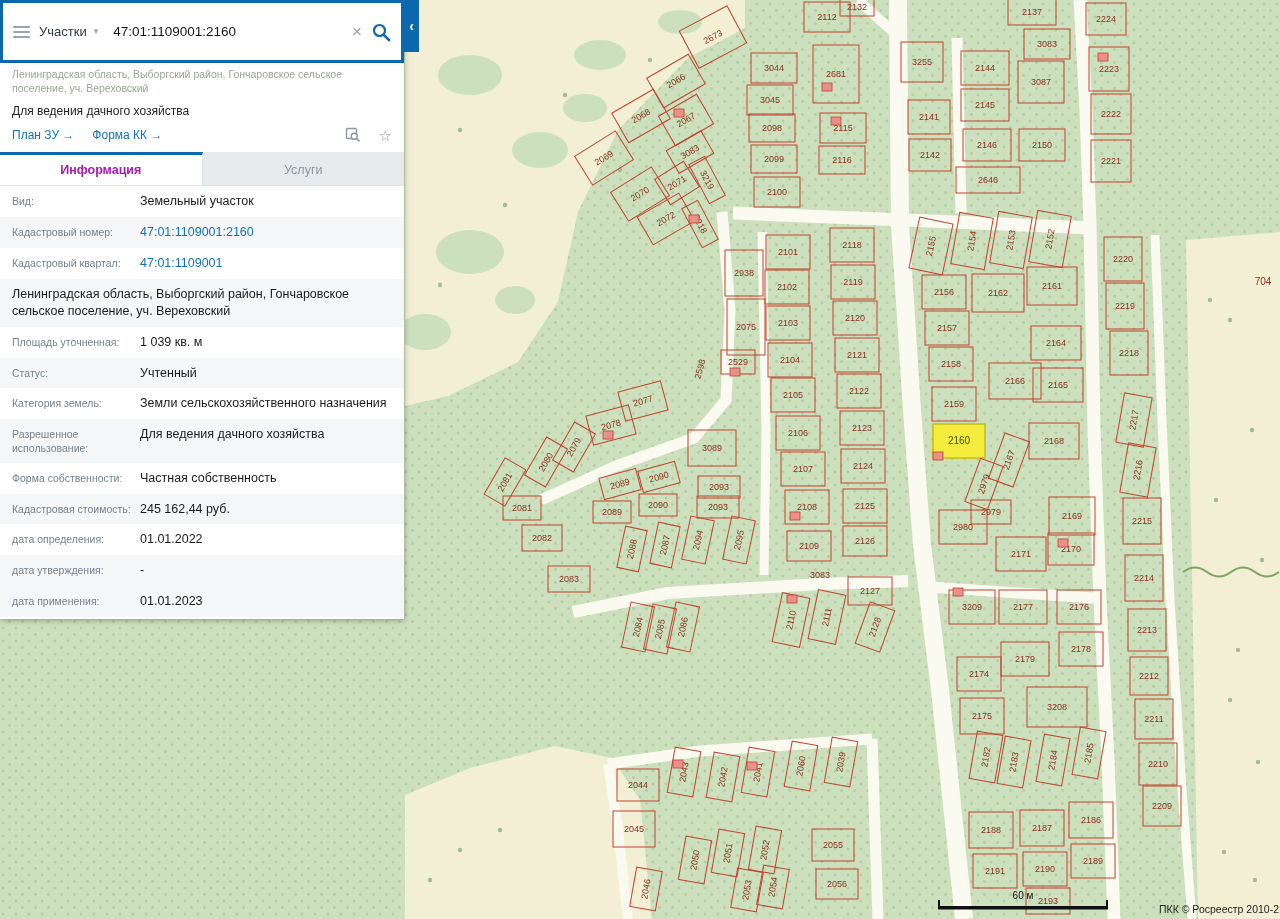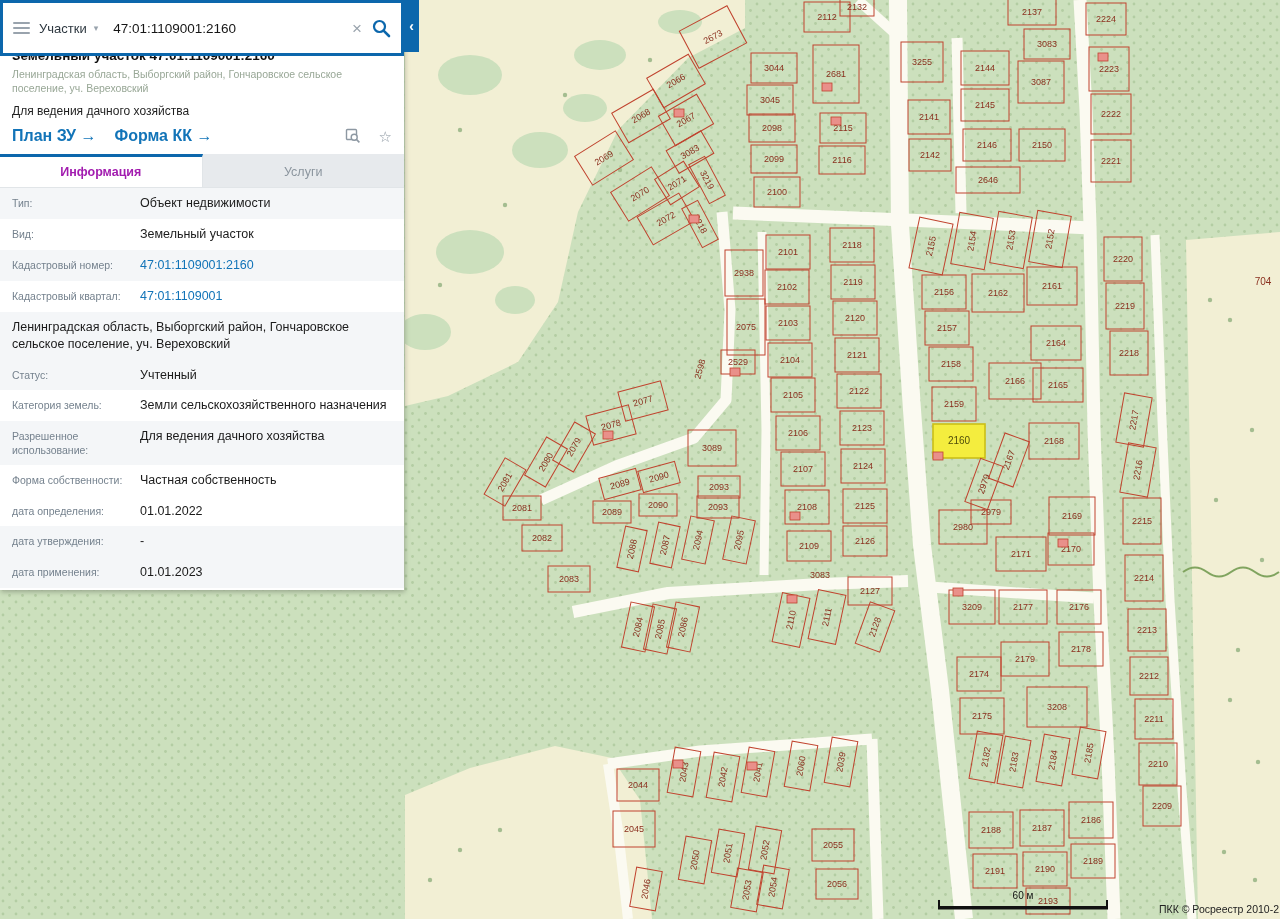--- a/index.html
+++ b/index.html
@@ -5,21 +5,21 @@
   html,body{margin:0;padding:0;}
   body{
     width:1280px;height:919px;position:relative;overflow:hidden;
     font-family:"Liberation Sans",sans-serif;background:#cce0bd;
   }
   #map-svg{position:absolute;left:0;top:0;width:1280px;height:919px;display:block;z-index:0;}
   #map-svg text{font-family:"Liberation Sans",sans-serif;}
 
   
   .searchbar{
-    position:absolute;left:0;top:0;width:404px;height:56px;box-sizing:border-box;
+    position:absolute;left:0;top:0;width:404px;height:63px;box-sizing:border-box;
     background:#fff;border:3px solid var(--accent,#0c67ac);
     display:flex;align-items:center;gap:9px;padding:0 10px;z-index:3;
   }
   .hamburger{width:17px;flex:none;cursor:pointer;}
   .hamburger i{display:block;height:2px;background:#99a3ad;margin:3px 0;border-radius:1px;}
   .layer-select{display:flex;align-items:center;gap:7px;flex:none;cursor:pointer;padding-right:4px;}
   .layer-select .cat{font-size:13px;color:#2e3840;}
   .chev{color:#99a3ad;font-size:9px;line-height:1;}
   .search-input{
     flex:1;min-width:0;border:none;outline:none;font-size:13.5px;color:#161616;
@@ -36,21 +36,21 @@
   
   .panel{
     position:absolute;left:0;top:40px;width:404px;background:#fff;z-index:2;
     box-shadow:1px 2px 5px rgba(0,0,0,.25);
   }
   .panel-head{padding:8px 12px 9px;}
   .panel-head h1{margin:0;font-size:13.5px;color:#101010;font-weight:bold;}
   .subtitle{font-size:10.5px;color:var(--subtitle,#98a796);margin-top:4px;line-height:1.35;max-width:372px;}
   .usage{font-size:12px;color:#1f1f1f;margin-top:9px;}
   .links-row{display:flex;align-items:center;gap:18px;margin-top:9px;}
-  .links-row a{color:var(--link,#1274b8);font-size:16px;text-decoration:none;cursor:pointer;font-weight:bold;}
+  .links-row a{color:var(--link,#1274b8);font-size:12px;text-decoration:none;cursor:pointer;}
   .links-row .spacer{flex:1;}
   .ico{color:#8d98a2;font-size:15px;line-height:1;cursor:pointer;display:flex;align-items:center;}
   .tabs{display:flex;height:33px;border-bottom:1px solid #e1e5e8;}
   .tab{
     flex:1;display:flex;align-items:center;justify-content:center;font-size:12.5px;
     background:var(--tab-bg,#e7eaed);color:var(--tab-text,#8b959e);cursor:pointer;
     border-top:3px solid transparent;box-sizing:border-box;
   }
   .tab.active{
     background:#fff;color:#a21caf;font-weight:bold;
@@ -791,54 +791,58 @@
         </svg>
       </span>
       <span class="ico">☆</span>
     </div>
   </div>
   <div class="tabs" id="tabs">
       <div class="tab active">Информация</div>
       <div class="tab">Услуги</div>
     </div>
   <div class="info-rows" id="info-rows">
-      <div class="row alt">
-        <div class="lbl">Тип:</div>
-        <div class="val">Объект недвижимости</div>
-      </div>
       <div class="row">
         <div class="lbl">Вид:</div>
         <div class="val">Земельный участок</div>
       </div>
       <div class="row alt">
         <div class="lbl">Кадастровый номер:</div>
         <div class="val link">47:01:1109001:2160</div>
       </div>
       <div class="row">
         <div class="lbl">Кадастровый квартал:</div>
         <div class="val link">47:01:1109001</div>
       </div>
       <div class="row alt">
         <div class="val">Ленинградская область, Выборгский район, Гончаровское сельское поселение, уч. Вереховский</div>
       </div>
+      <div class="row">
+        <div class="lbl">Площадь уточненная:</div>
+        <div class="val">1 039 кв. м</div>
+      </div>
       <div class="row alt">
         <div class="lbl">Статус:</div>
         <div class="val">Учтенный</div>
       </div>
       <div class="row">
         <div class="lbl">Категория земель:</div>
         <div class="val">Земли сельскохозяйственного назначения</div>
       </div>
       <div class="row alt">
         <div class="lbl">Разрешенное использование:</div>
         <div class="val">Для ведения дачного хозяйства</div>
       </div>
       <div class="row">
         <div class="lbl">Форма собственности:</div>
         <div class="val">Частная собственность</div>
+      </div>
+      <div class="row alt">
+        <div class="lbl">Кадастровая стоимость:</div>
+        <div class="val">245 162,44 руб.</div>
       </div>
       <div class="row">
         <div class="lbl">дата определения:</div>
         <div class="val">01.01.2022</div>
       </div>
       <div class="row alt">
         <div class="lbl">дата утверждения:</div>
         <div class="val">-</div>
       </div>
       <div class="row alt">

